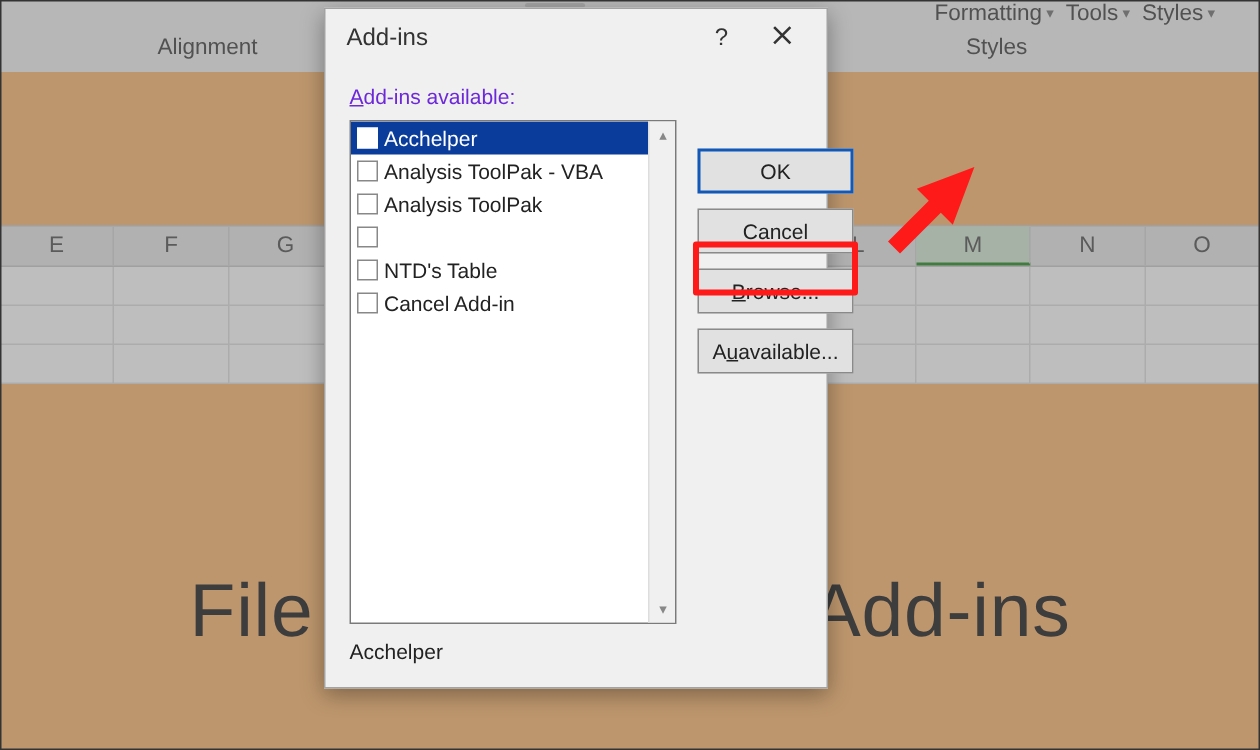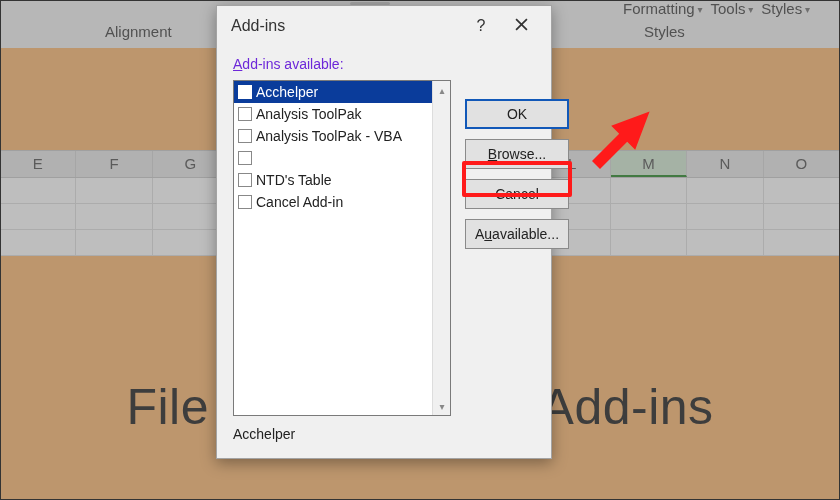--- a/index.html
+++ b/index.html
@@ -140,25 +140,25 @@
       <u>A</u><span>dd-ins available:</span>
     </div>
     <div class="listpane">
       <div class="li-col" id="listcol">
           <div class="li sel">
             <span class="chk"></span>
             <span>Acchelper</span>
           </div>
           <div class="li">
             <span class="chk"></span>
-            <span>Analysis ToolPak</span>
+            <span>Analysis ToolPak - VBA</span>
           </div>
           <div class="li">
             <span class="chk"></span>
-            <span>Analysis ToolPak - VBA</span>
+            <span>Analysis ToolPak</span>
           </div>
           <div class="li">
             <span class="chk"></span>
           </div>
           <div class="li">
             <span class="chk"></span>
             <span>NTD's Table</span>
           </div>
           <div class="li">
             <span class="chk"></span>
@@ -166,24 +166,24 @@
           </div>
         </div>
       <div class="scrolltrack">
         <div class="scroll-arrow up">▴</div>
         <div class="scroll-arrow down">▾</div>
       </div>
     </div>
 
     <div class="btncol">
       <div class="dbtn primary">OK</div>
+      <div class="dbtn">Cancel</div>
       <div class="dbtn">
           <span><u>B</u><span>rowse...</span></span>
         </div>
-      <div class="dbtn">Cancel</div>
       <div class="dbtn">
           <span><span>A</span><u>u</u><span>available...</span></span>
         </div>
     </div>
     <div class="highlight-box"></div>
 
     <div class="desc">Acchelper</div>
   </div>
 </div>
 

